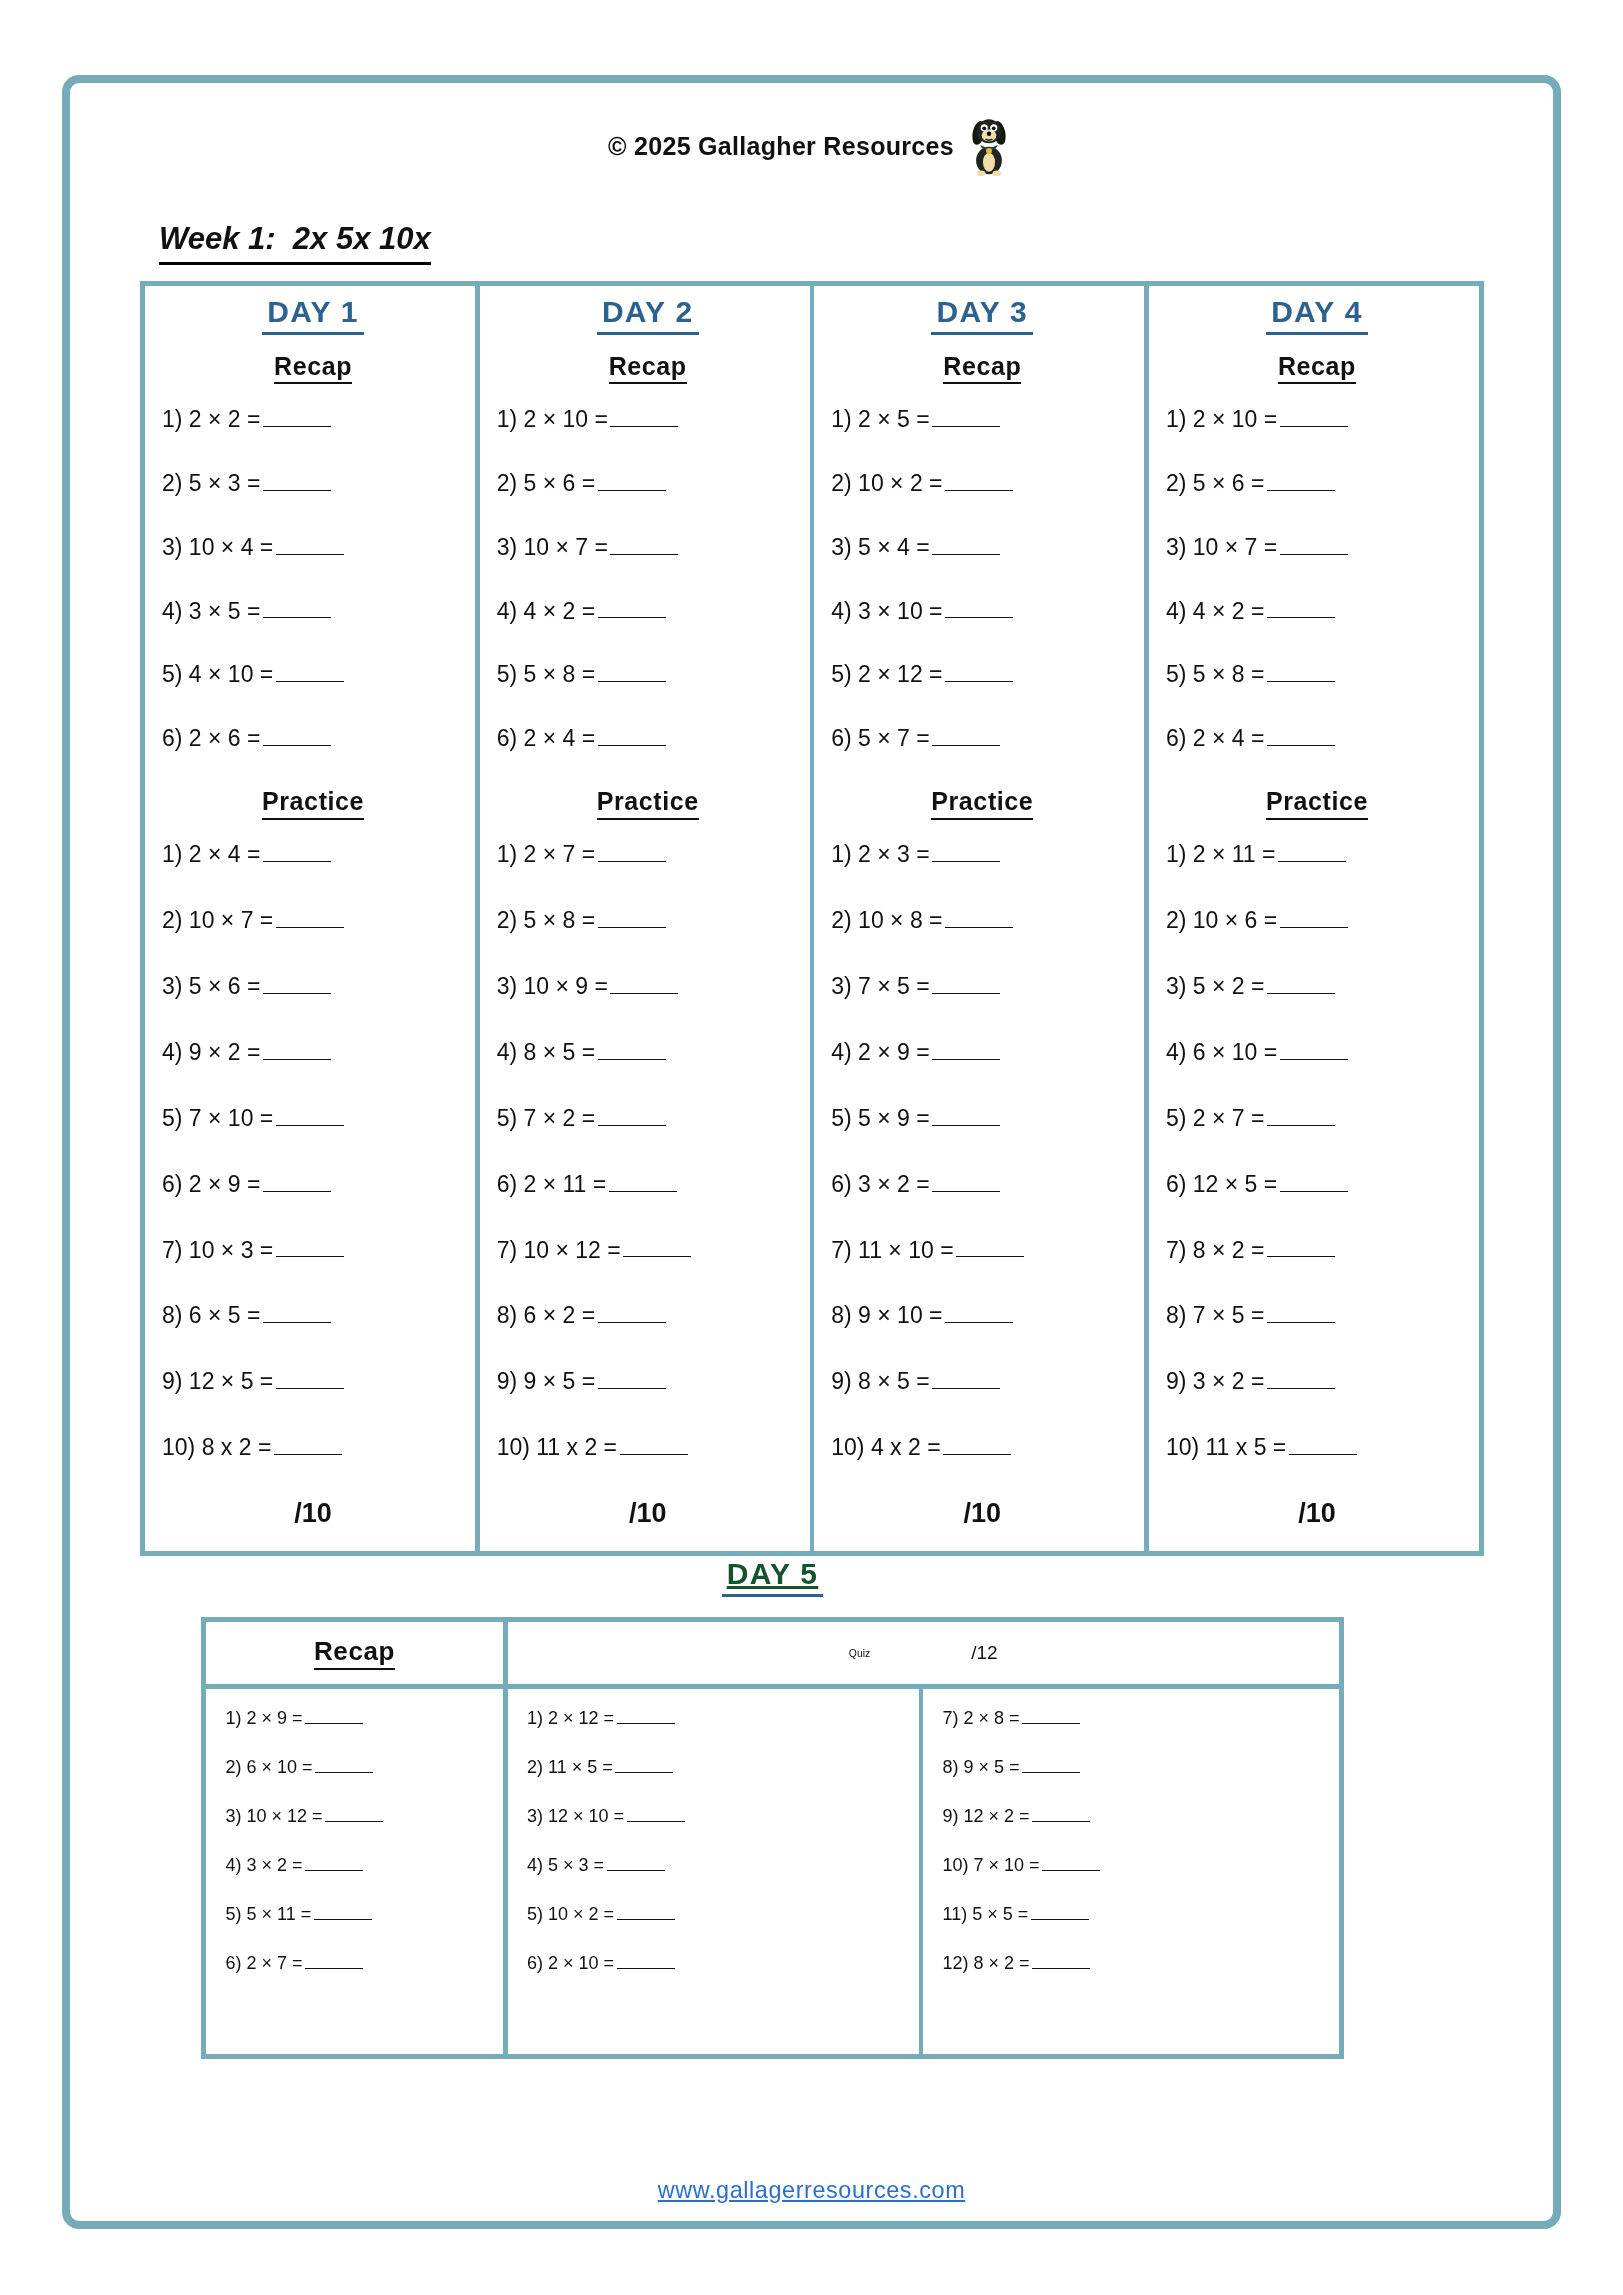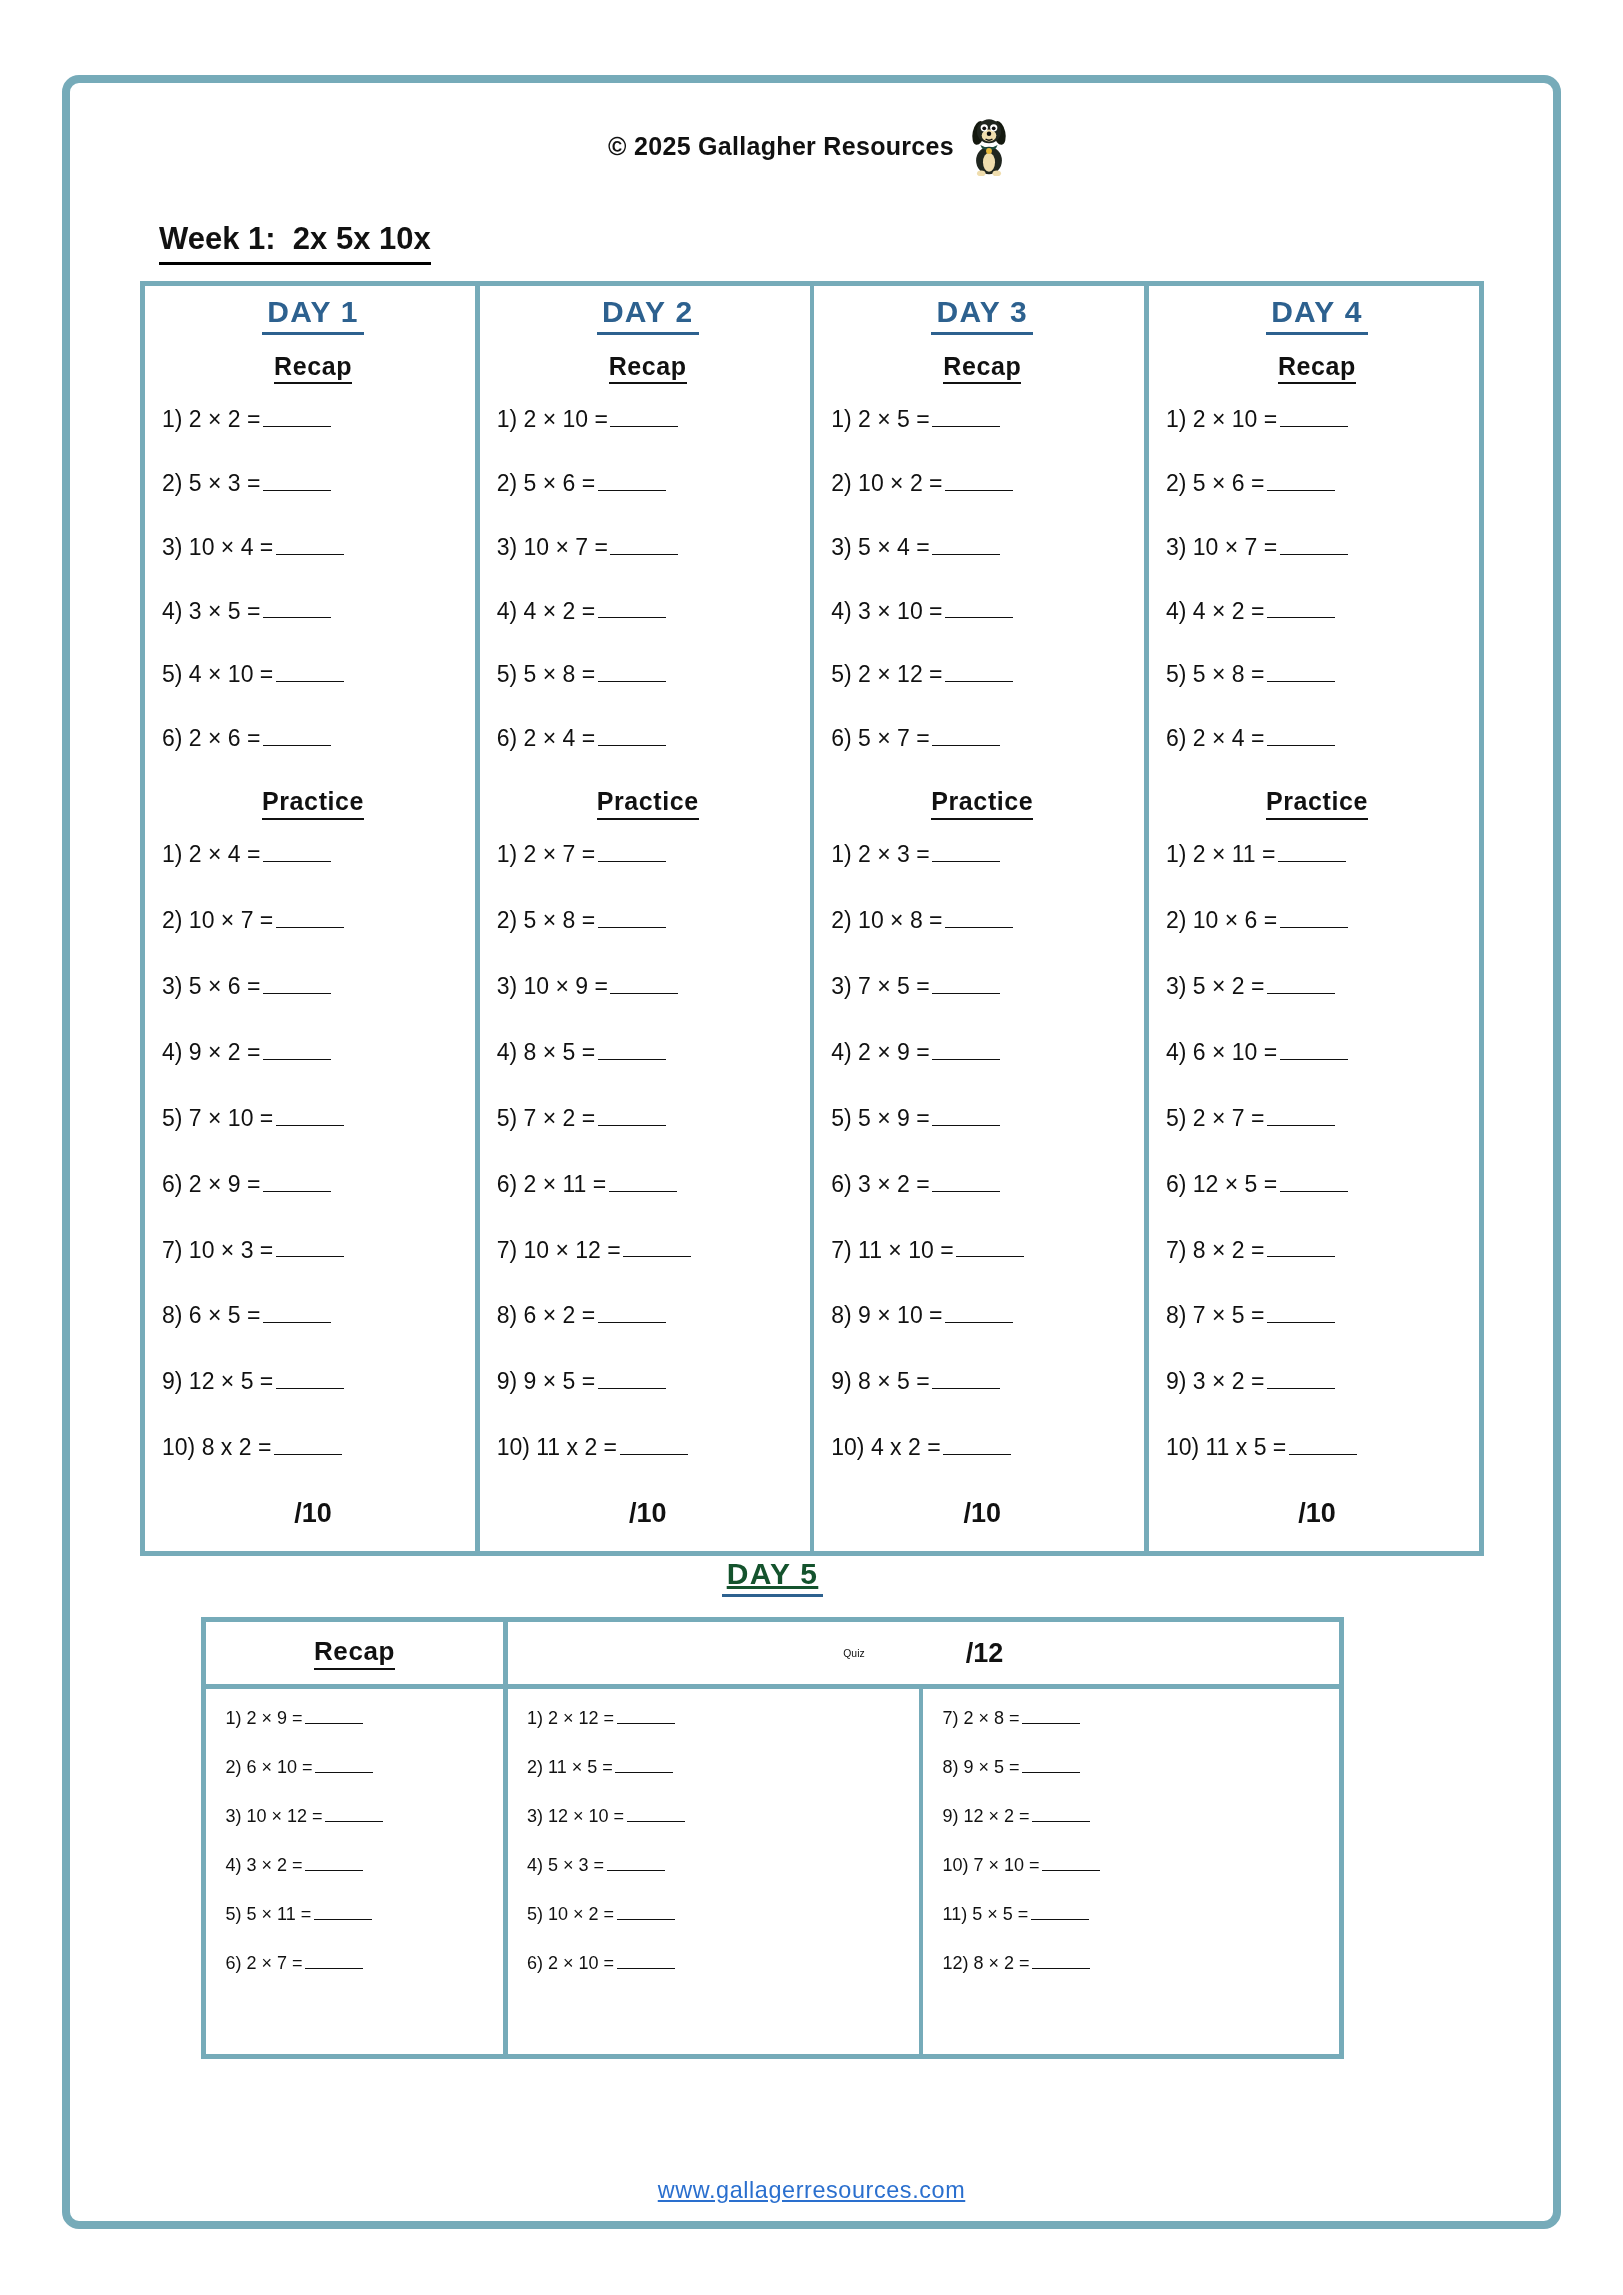--- a/index.html
+++ b/index.html
@@ -12,21 +12,21 @@
     border:8.4px solid #76abb9;border-radius:17px;
   }
   
   .copyright-row{
     position:absolute;left:0;top:114px;width:1623px;
     display:flex;align-items:center;justify-content:center;gap:9px;
   }
   .copyright{font-size:25px;font-weight:bold;letter-spacing:0.3px;}
   .title-row{
     position:absolute;left:159px;top:221px;width:1325px;
-    display:flex;align-items:center;
+    display:flex;align-items:center;font-style:italic;
   }
   .sheet-title{
     font-size:31px;font-weight:bold;white-space:pre;
     border-bottom:3.2px solid #000;padding-bottom:5.2px;
   }
   .name-wrap{margin-left:auto;display:flex;align-items:flex-end;}
   .name-label{font-size:30px;}
   .name-line{display:inline-block;width:468px;height:1em;border-bottom:2.6px solid #000;margin-left:6.5px;}
 
   
@@ -66,21 +66,21 @@
     box-sizing:border-box;border:5.2px solid #76abb9;background:#76abb9;
     display:grid;grid-template-columns:297px 411px 1fr;grid-template-rows:62px 1fr;gap:4.5px;
   }
   .day5-table > div{background:#fff;box-sizing:border-box;}
   .d5-head{display:flex;align-items:center;justify-content:center;}
   .d5-head .u{
     display:inline-block;font-size:26px;font-weight:bold;
     border-bottom:2.6px solid #111;padding-bottom:1.9px;letter-spacing:0.6px;
   }
   .d5-quiz-head{grid-column:2 / 4;display:flex;align-items:center;justify-content:center;gap:101px;}
-  .d5-quiz-head .plain{font-size:27px;font-weight:bold;}
+  .d5-quiz-head .plain{font-size:19px;font-weight:normal;}
   .d5-list{padding:17px 3.9px 0 19.5px;overflow:hidden;}
   .d5-list .q-row{font-size:18px;margin-bottom:26px;}
   .d5-list .q-blank{width:58px;}
 
   
   .footer{position:absolute;left:0;top:2177px;width:1623px;text-align:center;}
   .footer a{color:#2a6fce;font-size:23.4px;text-decoration:underline;letter-spacing:0.6px;}
   .dog{display:inline-block;}
 </style>
 </head>

